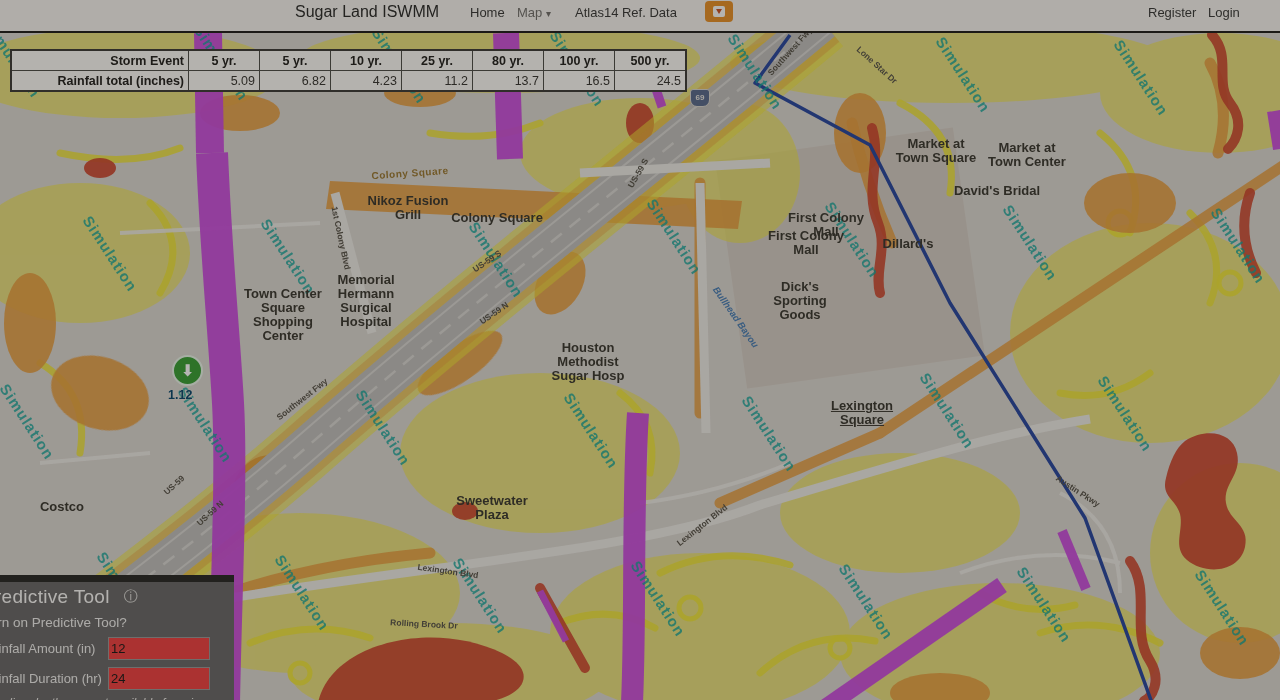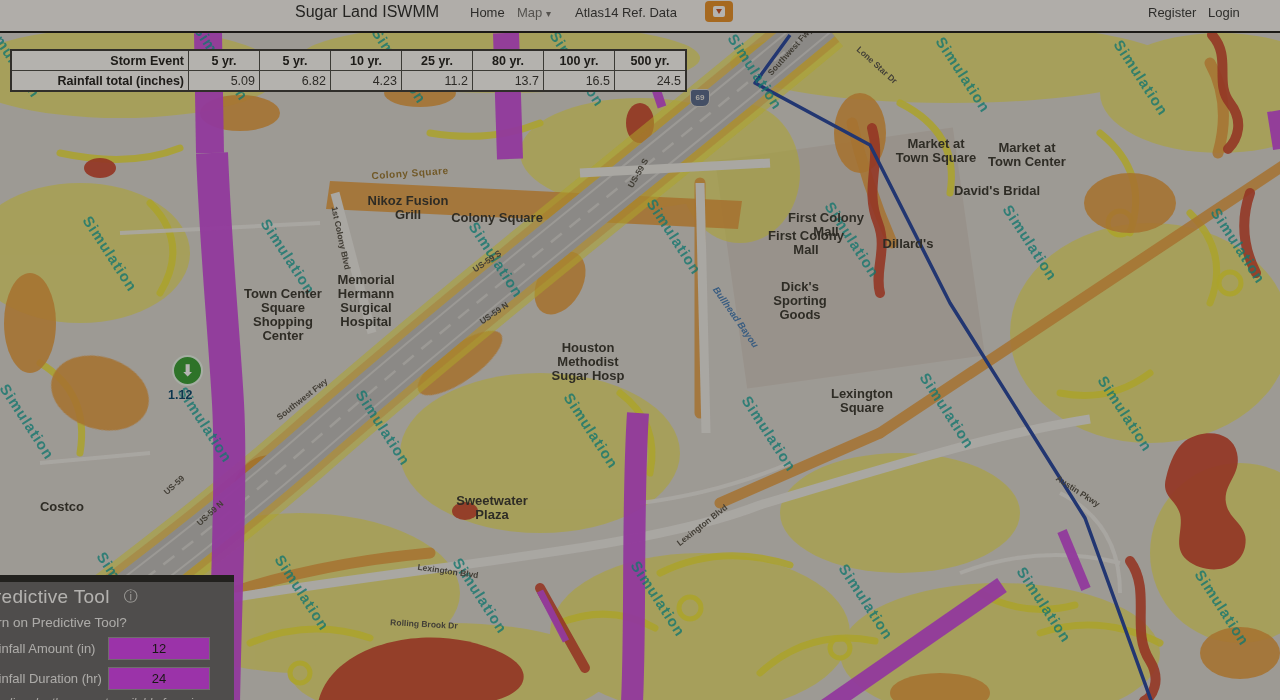--- a/index.html
+++ b/index.html
@@ -57,22 +57,22 @@
   
   .pred-panel{position:absolute;left:-30px;top:575px;width:264px;height:140px;background:#6c6b6a;
     z-index:25;color:#f4f3f1;padding:0 0 0 12px;box-sizing:border-box;}
   .pred-top{position:absolute;left:0;top:0;width:100%;height:7px;background:#2c2b29;}
   .pred-title-row{margin-top:11px;display:flex;align-items:center;gap:14px;}
   .pred-title{font-size:19px;font-weight:400;letter-spacing:.3px;color:#fbfaf8;}
   .info-icon{font-size:14px;color:#e3e2df;cursor:pointer;}
   .pred-question{margin-top:7px;font-size:13.5px;color:#f1f0ee;}
   .pred-row{margin-top:7px;display:flex;align-items:center;}
   .pred-label{font-size:13px;width:126px;color:#f1f0ee;}
-  .pred-input{width:96px;height:19px;background:#d946ef;border:1px solid #9a9a98;font-size:13px;
-    text-align:center;color:#1e1e1c;font-family:inherit;}
+  .pred-input{width:96px;height:19px;background:#ef4444;border:1px solid #9a9a98;font-size:13px;
+    color:#1e1e1c;font-family:inherit;}
   .pred-note{margin-top:6px;font-size:12px;font-style:italic;color:#eceae7;line-height:1.25;}
 
   
   .dim{position:absolute;inset:0;background:rgba(12,10,6,.30);z-index:40;pointer-events:none;}
 </style>
 </head>
 <body>
 
 <div class="app">
 
@@ -270,21 +270,21 @@
 Mall</div>
         <div class="map-label lbl-poi" style="left: 908px; top: 211px; transform: translate(-50%, -50%) rotate(0deg);">Dillard's</div>
         <div class="map-label lbl-poi" style="left: 800px; top: 268px; transform: translate(-50%, -50%) rotate(0deg);">Dick's
 Sporting
 Goods</div>
         <div class="map-label lbl-poi" style="left: 936px; top: 118px; transform: translate(-50%, -50%) rotate(0deg);">Market at
 Town Square</div>
         <div class="map-label lbl-poi" style="left: 1027px; top: 122px; transform: translate(-50%, -50%) rotate(0deg);">Market at
 Town Center</div>
         <div class="map-label lbl-poi" style="left: 997px; top: 158px; transform: translate(-50%, -50%) rotate(0deg);">David's Bridal</div>
-        <div class="map-label lbl-poi" style="left: 862px; top: 368px; transform: translate(-50%, -50%) rotate(0deg);">Lexington
+        <div class="map-label lbl-poi" style="left: 862px; top: 380px; transform: translate(-50%, -50%) rotate(0deg); text-decoration: underline;">Lexington
 Square</div>
         <div class="map-label lbl-poi" style="left: 492px; top: 475px; transform: translate(-50%, -50%) rotate(0deg);">Sweetwater
 Plaza</div>
         <div class="map-label lbl-poi" style="left: 62px; top: 474px; transform: translate(-50%, -50%) rotate(0deg);">Costco</div>
         <div class="map-label lbl-road" style="left: 424px; top: 591px; transform: translate(-50%, -50%) rotate(3deg);">Rolling Brook Dr</div>
         <div class="map-label lbl-road" style="left: 448px; top: 538px; transform: translate(-50%, -50%) rotate(8deg);">Lexington Blvd</div>
         <div class="map-label lbl-road" style="left: 702px; top: 492px; transform: translate(-50%, -50%) rotate(-38deg);">Lexington Blvd</div>
         <div class="map-label lbl-road" style="left: 302px; top: 366px; transform: translate(-50%, -50%) rotate(-38deg);">Southwest Fwy</div>
         <div class="map-label lbl-road" style="left: 790px; top: 18px; transform: translate(-50%, -50%) rotate(-48deg);">Southwest Fwy</div>
         <div class="map-label lbl-road" style="left: 487px; top: 228px; transform: translate(-50%, -50%) rotate(-34deg);">US-59 S</div>

